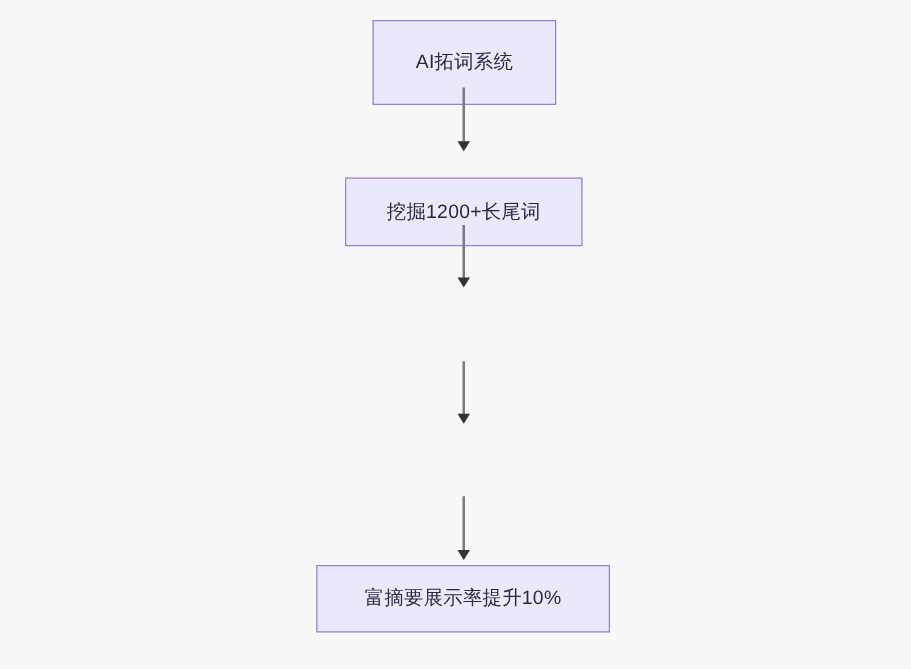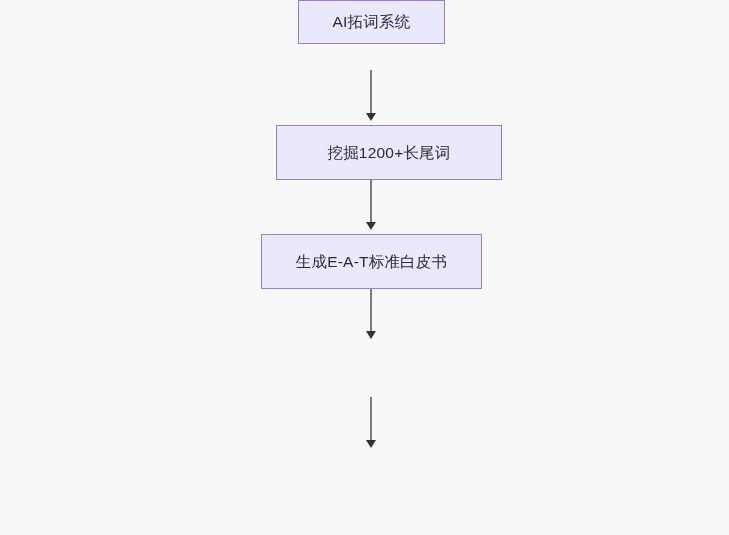--- a/index.html
+++ b/index.html
@@ -47,39 +47,39 @@
     border-left: 5.5px solid transparent;
     border-right: 5.5px solid transparent;
     border-top: 8px solid #333333;
   }
 </style>
 </head>
 <body>
 
 <div id="flowchart">
 
-  <div class="node" style="left:298px; top:0; width:147px; height:44px;">
+  <div class="node" style="left:298px; top:16px; width:147px; height:68px;">
     <span class="node-label">AI拓词系统</span>
   </div>
 
   <div class="edge" style="left:369.9px; top:70px; height:47px;"></div>
   <div class="arrowhead" style="left:365.5px; top:113px;"></div>
 
-  <div class="node" style="left:276px; top:125px; width:226px; height:55px;">
+  <div class="node" style="left:276px; top:142px; width:190px; height:55px;">
     <span class="node-label">挖掘1200+长尾词</span>
   </div>
 
   <div class="edge" style="left:369.9px; top:180px; height:46px;"></div>
   <div class="arrowhead" style="left:365.5px; top:222px;"></div>
 
-  <div class="node" style="left:261px; top:234px; width:221px; height:55px;">
-    <span class="node-label">生成E-A-T标准白皮书</span>
-  </div>
 
   <div class="edge" style="left:369.9px; top:289px; height:46px;"></div>
   <div class="arrowhead" style="left:365.5px; top:331px;"></div>
 
 
   <div class="edge" style="left:369.9px; top:397px; height:47px;"></div>
   <div class="arrowhead" style="left:365.5px; top:440px;"></div>
 
+  <div class="node" style="left:253px; top:452px; width:235px; height:54px;">
+    <span class="node-label">富摘要展示率提升10%</span>
+  </div>
 
 </div>
 
 </body></html>

